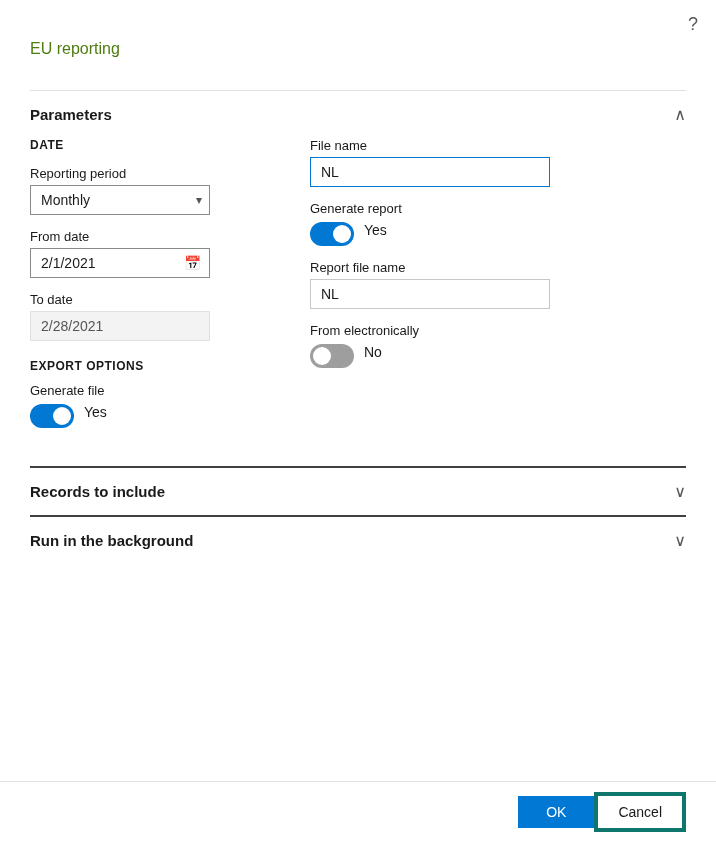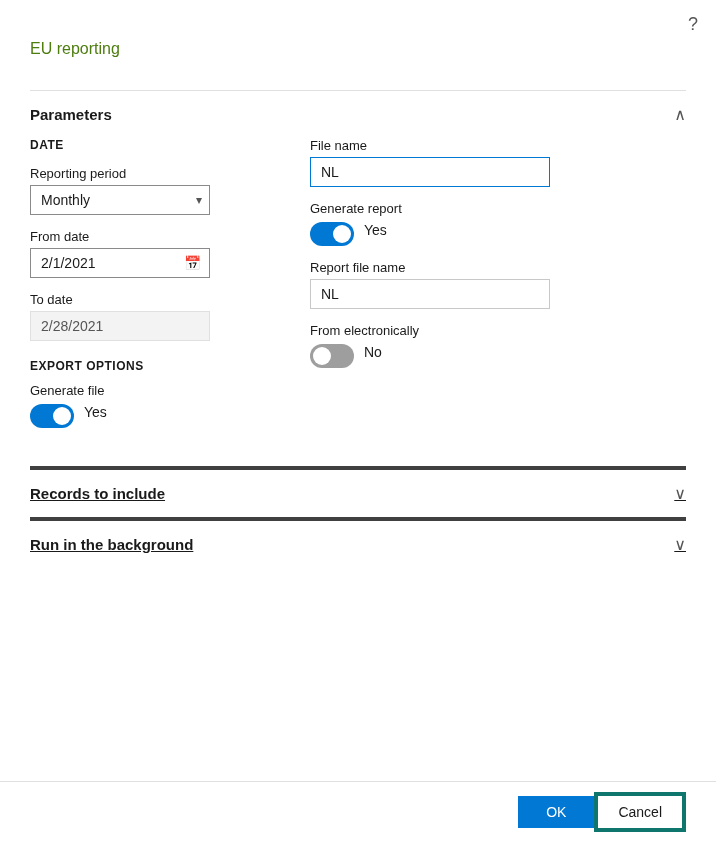--- a/index.html
+++ b/index.html
@@ -282,22 +282,21 @@
       background: #fff;
       color: #1a1a1a;
       border: 4px solid #0f766e;
       padding: 8px 20px;
       font-size: 14px;
       cursor: pointer;
       min-width: 60px;
     }
 
     .collapsible-section {
-      border-top: 4px solid #404040;
-      text-decoration: underline;
+      border-top: 2px solid #404040;
     }
   </style>
 </head>
 <body>
 
 <div class="help-icon">?</div>
 
 <div class="page-title">EU reporting</div>
 
 <div class="main-content">

